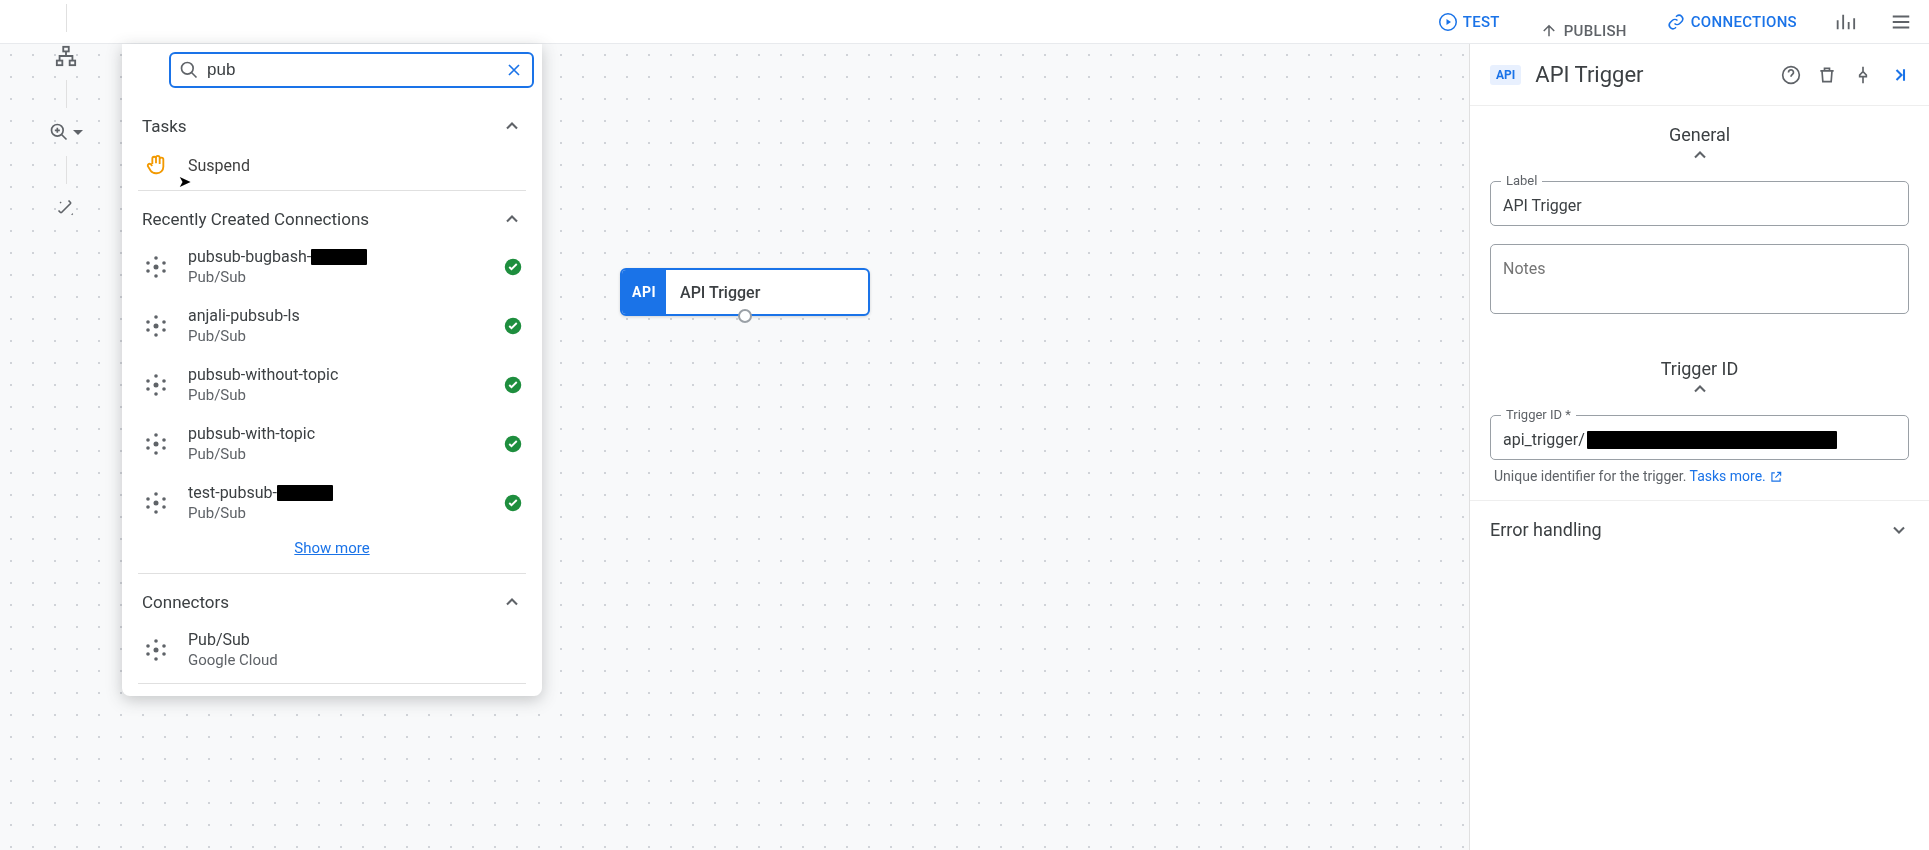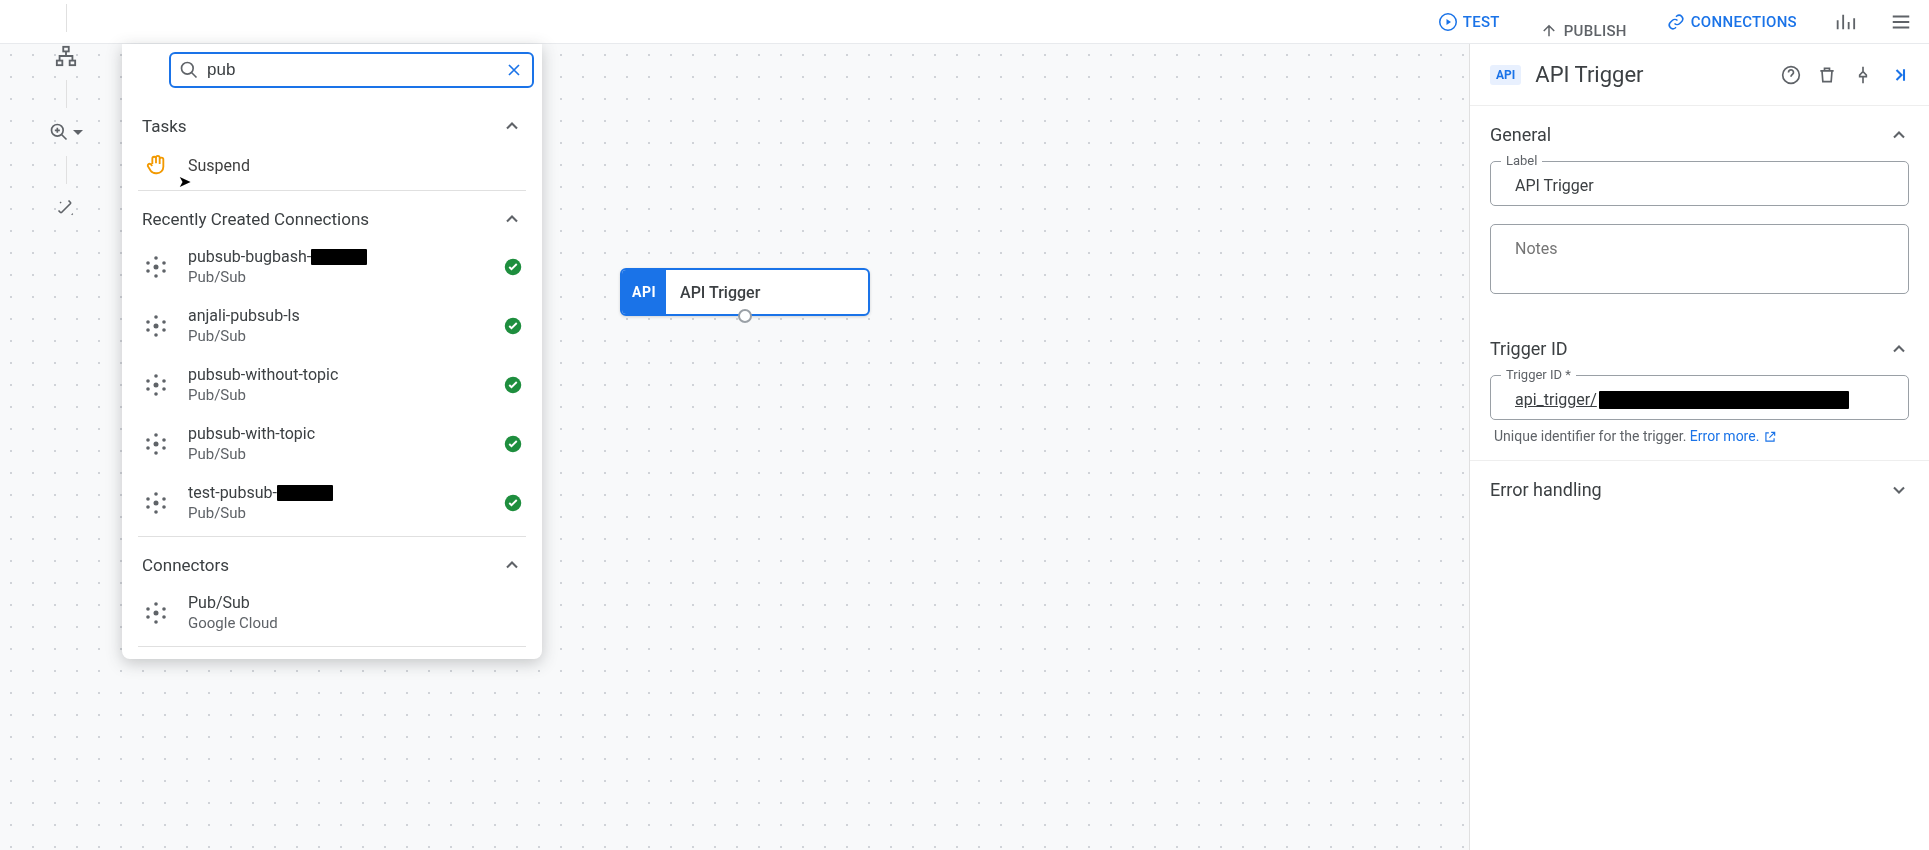--- a/index.html
+++ b/index.html
@@ -149,28 +149,27 @@
 }
 .rp-badge {
   background:#e8f0fe; color:#1a73e8;
   font-size:12px; font-weight:700;
   padding: 3px 6px; border-radius:3px;
 }
 .rp-title { font-size: 22px; color:#3c4043; flex:1; }
 .rp-icons { display:flex; gap: 16px; color:#5f6368; }
 .rp-icons span { cursor:pointer; }
 .rp-section { padding: 18px 20px 8px; }
-.rp-sec-head { display:flex; justify-content:space-between; align-items:center; font-size:18px; color:#3c4043; margin-bottom: 16px; }
+.rp-sec-head { display:flex; justify-content:space-between; align-items:center; font-size:18px; color:#3c4043; margin-bottom: 16px; flex-direction: column; }
 .field {
   position: relative;
   border: 1px solid #9aa0a6;
   border-radius: 5px;
-  padding: 14px 24px 10px;
+  padding: 14px 12px 10px;
   margin-bottom: 18px;
-  text-decoration: underline;
 }
 .field-label {
   position: absolute; top: -9px; left: 10px;
   background: #fff; padding: 0 5px;
   font-size: 13px; color: #5f6368;
 }
 .field input, .field textarea {
   border:none; outline:none; width:100%;
   font-size:16px; color:#3c4043; resize:none;
   font-family: inherit;
@@ -451,20 +450,23 @@
       <div class="li-sub">Pub/Sub</div>
     </div>
     <span class="li-status">
           <svg width="18" height="18" viewBox="0 0 24 24" fill="#1e8e3e">
             <circle cx="12" cy="12" r="11"></circle>
             <path d="M7 12l3 3 7-7" stroke="#fff" stroke-width="2.5" fill="none"></path>
           </svg>
         </span>
       </div>
     </div>
+  <div class="show-more">
+    <a>Show more</a>
+  </div>
 
   <div class="divider"></div>
 
   <div class="section-header">
     <span>Connectors</span>
     <span class="chev">
       <svg width="20" height="20" viewBox="0 0 24 24" fill="none" stroke="#5f6368" stroke-width="2.5">
           <path d="M6 15l6-6 6 6"></path>
         </svg>
     </span>
@@ -547,21 +549,21 @@
     </div>
     <div class="field">
       <span class="field-label">Trigger ID *</span>
       <div class="val-row">
         <span>api_trigger/</span>
         <span class="redact" style="width:250px;height:18px"></span>
       </div>
     </div>
     <div class="helper">
       <span>Unique identifier for the trigger.</span>
-      <a href="#"><span>Error more.</span> <svg style="display:inline;vertical-align:middle" width="14" height="14" viewBox="0 0 24 24" fill="none" stroke="#1a73e8" stroke-width="2">
+      <a href="#"><span>Tasks more.</span> <svg style="display:inline;vertical-align:middle" width="14" height="14" viewBox="0 0 24 24" fill="none" stroke="#1a73e8" stroke-width="2">
             <path d="M14 4h6v6M20 4l-9 9M19 14v5H5V5h5"></path>
           </svg></a>
     </div>
   </div>
 
   <div class="rp-collapsed">
     <span>Error handling</span>
     <svg width="20" height="20" viewBox="0 0 24 24" fill="none" stroke="#5f6368" stroke-width="2.5">
         <path d="M6 9l6 6 6-6"></path>
       </svg>

